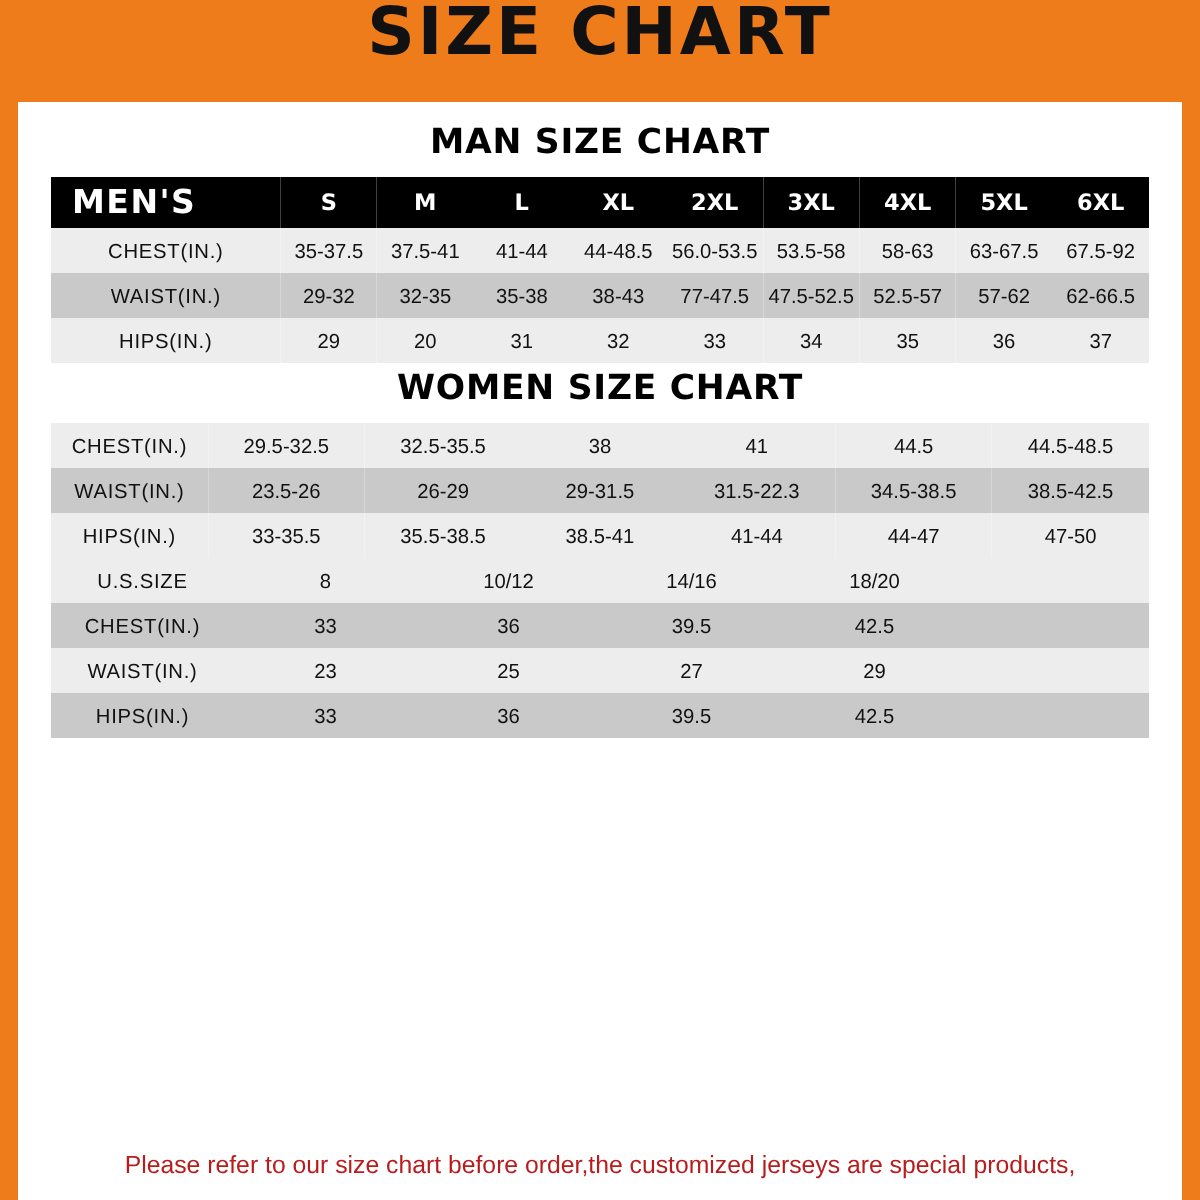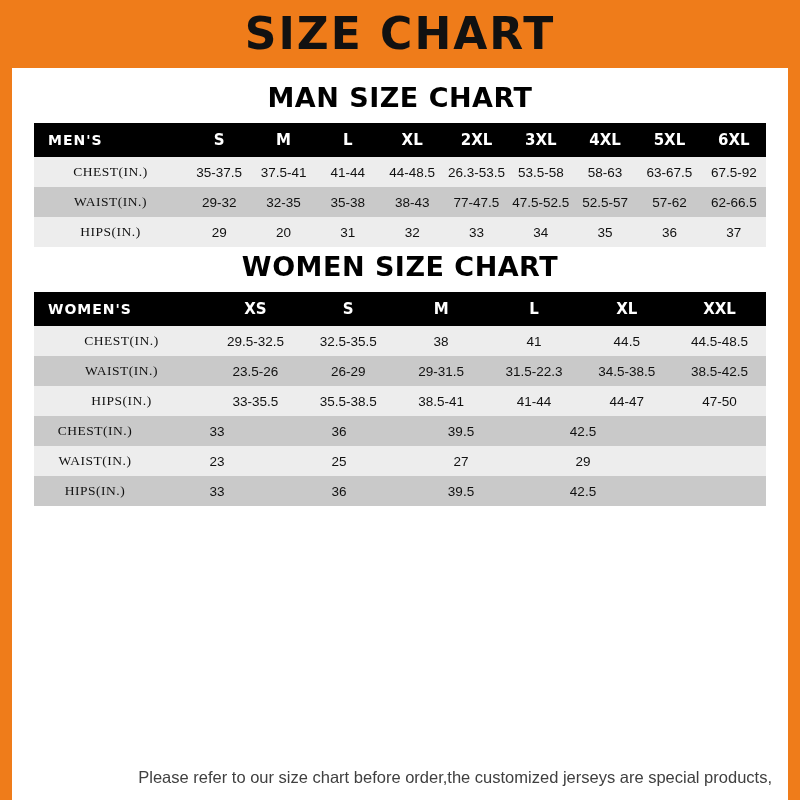--- a/index.html
+++ b/index.html
@@ -19,40 +19,40 @@
     height: 800px;
     background: #ffffff;
     box-sizing: border-box;
     border-left: 12px solid #ef7c1a;
     border-right: 12px solid #ef7c1a;
   }
   .header-banner {
     background: #ef7c1a;
     height: 68px;
     display: flex;
-    align-items: center;
+    align-items: flex-start;
     justify-content: center;
     margin: 0 -12px;
   }
   .header-title {
     font-family: "DejaVu Sans", sans-serif;
     font-weight: bold;
     font-size: 44px;
     letter-spacing: 2px;
     color: #111111;
     line-height: 1;
   }
   .section {
     padding: 0 22px;
   }
   .section-title {
     text-align: center;
     font-family: "DejaVu Sans", sans-serif;
     font-weight: bold;
-    font-size: 27px;
+    font-size: 23px;
     letter-spacing: 0.5px;
     color: #000000;
     margin: 14px 0 10px 0;
   }
   .section-title.sub {
     margin-top: 4px;
   }
   table.size-table {
     border-collapse: collapse;
     width: 100%;
@@ -69,46 +69,45 @@
     height: 34px;
     font-family: "DejaVu Sans", sans-serif;
     font-weight: bold;
     font-size: 15px;
     vertical-align: middle;
     text-align: center;
   }
   .hdr-row th.first {
     text-align: left;
     padding-left: 14px;
-    font-size: 14px;
+    font-size: 22px;
     letter-spacing: 1px;
   }
   .data-row td {
     height: 30px;
     font-family: "Liberation Sans", sans-serif;
     font-size: 13.5px;
     color: #111111;
     text-align: center;
     vertical-align: middle;
   }
   .data-row.light td { background: #ededed; }
   .data-row.dark td  { background: #c9c9c9; }
   .data-row td.first {
     text-align: center;
     letter-spacing: 0.5px;
-    font-family: Liberation Serif, serif;
   }
   .footer-note {
     position: absolute;
     left: 0;
     right: 0;
     bottom: 0;
     padding: 6px 16px 12px 16px;
-    text-align: right;
-    color: #404040;
+    text-align: center;
+    color: #b91c1c;
     font-family: "Liberation Sans", sans-serif;
     font-size: 16.5px;
     line-height: 1.35;
   }
   .footer-note .line { display: block; }
 </style>
 </head>
 <body>
 
 <div class="page">
@@ -132,21 +131,21 @@
         <th>4XL</th>
         <th>5XL</th>
         <th>6XL</th>
       </tr>
       <tr class="data-row light">
         <td class="first">CHEST(IN.)</td>
         <td>35-37.5</td>
         <td>37.5-41</td>
         <td>41-44</td>
         <td>44-48.5</td>
-        <td>26.3-53.5</td>
+        <td>56.0-53.5</td>
         <td>53.5-58</td>
         <td>58-63</td>
         <td>63-67.5</td>
         <td>67.5-92</td>
       </tr>
       <tr class="data-row dark">
         <td class="first">WAIST(IN.)</td>
         <td>29-32</td>
         <td>32-35</td>
         <td>35-38</td>
@@ -170,29 +169,20 @@
         <td>37</td>
       </tr>
     </tbody>
       </table>
   </div>
 
   <div class="section">
     <div class="section-title sub">WOMEN SIZE CHART</div>
     <table class="size-table">
       <tbody>
-          <tr class="hdr-row">
-        <th class="first" style="width:22%">WOMEN'S</th>
-        <th>XS</th>
-        <th>S</th>
-        <th>M</th>
-        <th>L</th>
-        <th>XL</th>
-        <th>XXL</th>
-      </tr>
       <tr class="data-row light">
         <td class="first">CHEST(IN.)</td>
         <td>29.5-32.5</td>
         <td>32.5-35.5</td>
         <td>38</td>
         <td>41</td>
         <td>44.5</td>
         <td>44.5-48.5</td>
       </tr>
       <tr class="data-row dark">
@@ -213,20 +203,28 @@
         <td>44-47</td>
         <td>47-50</td>
       </tr>
     </tbody>
       </table>
   </div>
 
   <div class="section">
     <table class="size-table">
       <tbody>
+      <tr class="data-row light">
+        <td class="first">U.S.SIZE</td>
+        <td>8</td>
+        <td>10/12</td>
+        <td>14/16</td>
+        <td>18/20</td>
+        <td></td>
+      </tr>
       <tr class="data-row dark">
         <td class="first">CHEST(IN.)</td>
         <td>33</td>
         <td>36</td>
         <td>39.5</td>
         <td>42.5</td>
         <td></td>
       </tr>
       <tr class="data-row light">
         <td class="first">WAIST(IN.)</td>

